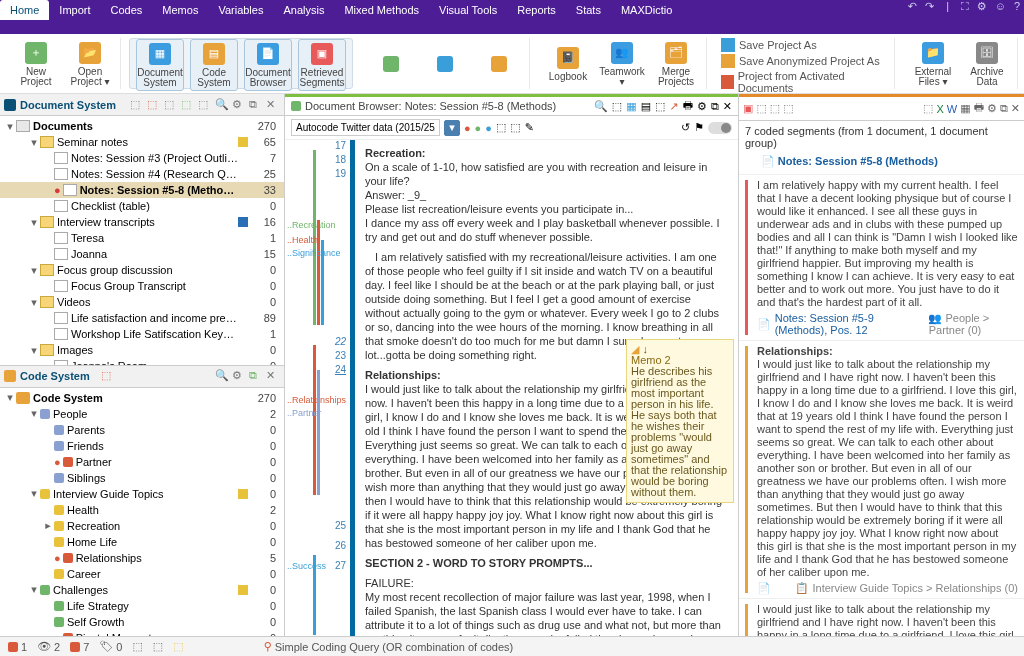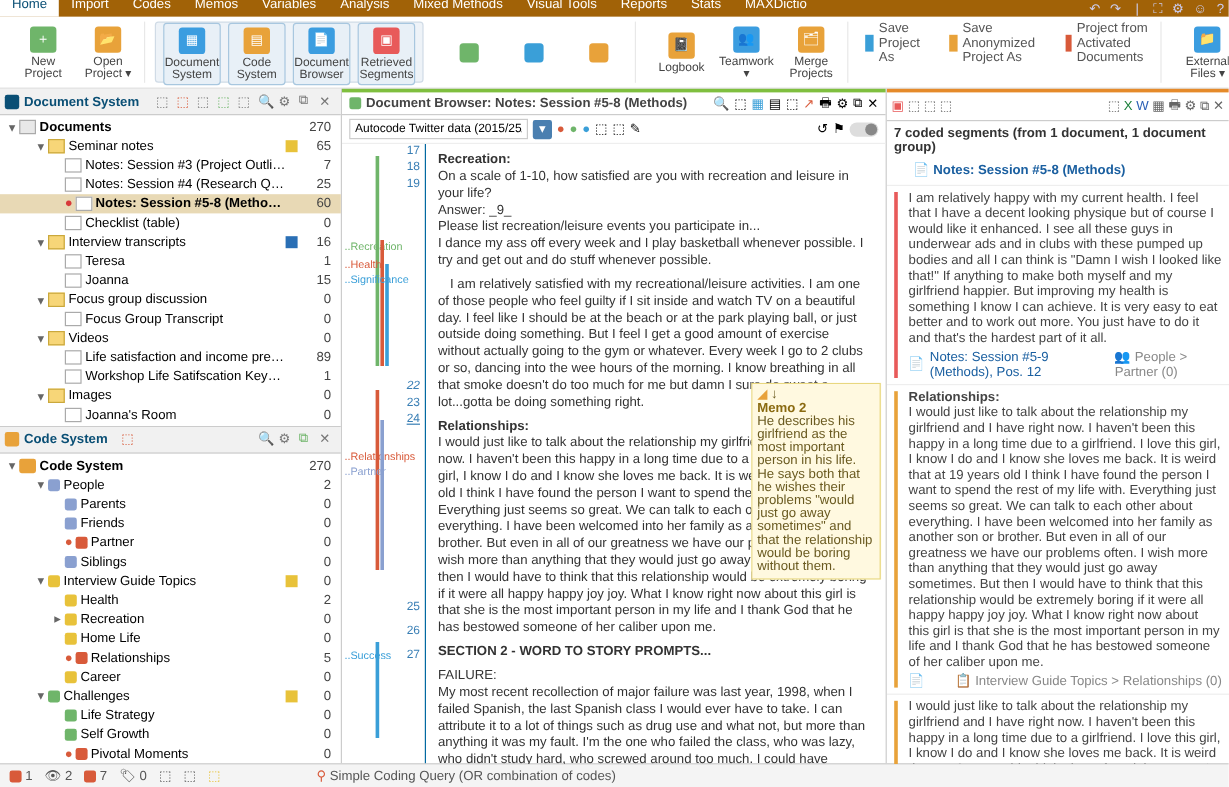--- a/index.html
+++ b/index.html
@@ -1,28 +1,28 @@
 <!DOCTYPE html>
 <html><head>
 <meta charset="utf-8">
 <style>
 * { margin: 0; padding: 0; box-sizing: border-box; font-family: "Segoe UI", Arial, sans-serif; font-size: 11px; }
 body { width: 1024px; height: 656px; overflow: hidden; background: #fff; display: flex; flex-direction: column; }
-.menubar { background: #a16207; color: #fff; display: flex; align-items: flex-end; height: 14px; }
+.menubar { background: #4c1d95; color: #fff; display: flex; align-items: flex-start; height: 34px; }
 .menubar .tab { padding: 4px 10px; cursor: pointer; }
 .menubar .tab.active { background: #fff; color: #0a4f75; border-top-left-radius: 3px; border-top-right-radius: 3px; }
 .menubar .spacer { flex: 1; }
 .menubar .righticons span { margin: 0 4px; color: #cce; display:inline-block;}
 .ribbon { background: #fff; display: flex; align-items: flex-start; height: 60px; border-bottom: 1px solid #ddd; padding: 4px 6px; gap: 8px; }
 .ribbon .group { display: flex; align-items: flex-start; gap: 6px; padding: 0 6px; border-right: 1px solid #e8e8e8; height: 100%; }
 .ribbon .bigbtn { display: flex; flex-direction: column; align-items: center; justify-content: center; width: 48px; height: 52px; cursor: pointer; }
 .ribbon .bigbtn .ico { width: 22px; height: 22px; background: #3b9de0; border-radius: 3px; display:flex; align-items:center; justify-content:center; color:#fff; }
 .ribbon .bigbtn .lbl { text-align: center; line-height: 10px; margin-top: 3px; color: #444; font-size: 10px; }
 .ribbon .bigbtn.selected { background:#e8f0f7; border:1px solid #a8c7df; border-radius:3px; padding:1px;}
-.ribbon .savecol { display:flex; gap:18px; font-size:10px; color:#555;}
+.ribbon .savecol { display:flex; flex-direction:column; gap:2px; font-size:10px; color:#555;}
 .ribbon .savecol div{display:flex; align-items:center; gap:4px;}
 .midrow { flex: 1; display: flex; min-height: 0; }
 .leftcol { width: 285px; display: flex; flex-direction: column; border-right: 1px solid #ccc; }
 .panel { display: flex; flex-direction: column; min-height: 0; }
 .panelhead { display: flex; align-items: center; background: #f1f1f1; border-bottom: 1px solid #ccc; height: 22px; padding: 0 4px; gap: 3px; }
 .panelhead .title { font-weight: bold; color: #0a4f75; flex: 1; display:flex; align-items:center; gap:4px;}
 .panelhead .title .icosq{width:12px;height:12px;background:#0a4f75;border-radius:2px;}
 .panelhead .tico { width: 14px; height: 14px; display:inline-block; color:#777; cursor:pointer;}
 .tree { flex: 1; overflow: auto; padding: 2px 0; }
 .row { display: flex; align-items: center; height: 16px; padding: 0 4px; }
@@ -32,39 +32,39 @@
 .folder-ico{background:#f7d678;border:1px solid #caa83c;}
 .text-ico{background:#fff;border:1px solid #aaa;}
 .row .lbl { flex: 1; white-space: nowrap; overflow: hidden; text-overflow: ellipsis; }
 .row .badge { width: 10px; height: 10px; margin-right: 4px; }
 .row .cnt { width: 28px; text-align: right; color: #444; padding-right: 4px; }
 .row.selected { background: #e8d9b5; }
 .row.bold .lbl{ font-weight:bold;}
 .codecolor{width:10px;height:10px;border-radius:2px;margin-right:3px;}
 .centercol { flex: 1; display: flex; flex-direction: column; border-right:1px solid #ccc; min-width:0;}
 .dbrowserhead { display:flex; align-items:center; gap:4px; height:22px; padding:0 6px; border-bottom:1px solid #ccc; border-top:3px solid #7fbf3f;}
-.dbrowserhead .ttl{font-weight:bold; color:#444; flex:1; display:flex; align-items:center; gap:4px; white-space:nowrap; overflow:hidden;}
+.dbrowserhead .ttl{font-weight:normal; color:#444; flex:1; display:flex; align-items:center; gap:4px; white-space:nowrap; overflow:hidden;}
 .autocoderow{display:flex; align-items:center; gap:4px; padding:3px 6px; border-bottom:1px solid #eee;}
 .autocoderow .acinput{flex:1; max-width:180px; border:1px solid #ccc; padding:2px 4px; font-size:10px;}
 .acbtn{width:16px;height:16px;border:1px solid #4a7fb0;background:#4a7fb0;border-radius:2px;color:#fff;display:flex;align-items:center;justify-content:center;}
 .dbody{flex:1; display:flex; min-height:0;}
-.gutter{width:70px; border-right:1px solid #0369a1; position:relative; overflow:hidden;}
+.gutter{width:70px; border-right:5px solid #0369a1; position:relative; overflow:hidden;}
 .gutter .bar{position:absolute; width:3px; left:28px;}
 .para-n{position:absolute; right:4px; color:#3a7fb5; font-size:10px;}
 .codelabel{position:absolute; font-size:9px; left:2px; white-space:nowrap;}
 .textarea{flex:1; padding:6px 10px; overflow:auto; color:#333; line-height:14px;}
 .textarea p{margin-bottom:6px;}
 .textarea b{font-weight:bold;}
 .memo-float{position:absolute; right:4px; top:245px; width:108px; background:#fff9e0; border:1px solid #e8d77f; padding:4px; font-size:9px; color:#6a5a20; line-height:11px;}
-.memo-float .mtitle{font-weight:bold; color:#8a6a10;}
+.memo-float .mtitle{font-weight:normal; color:#8a6a10;}
 .rightcol{width:285px; display:flex; flex-direction:column;}
 .rc-head{display:flex; align-items:center; gap:3px; padding:2px 4px; border-bottom:1px solid #ccc; border-top:3px solid #e58a2a;}
 .rc-head .sp{flex:1;}
 .rc-head span{color:#666;}
-.rc-title{padding:4px 6px; font-weight:bold; color:#333;}
+.rc-title{padding:4px 6px; font-weight:normal; color:#333;}
 .rc-sub{padding:2px 6px 6px 22px; color:#1a5fa0; font-weight:bold; border-bottom:1px solid #eee;}
 .segment{padding:4px 6px 4px 18px; font-size:10px; color:#444; line-height:12px; border-bottom:1px solid #eee; position:relative;}
 .segbar{position:absolute; left:6px; top:5px; bottom:5px; width:3px;}
 .segfoot{display:flex; align-items:center; gap:4px; font-size:9px; color:#1a5fa0; margin-top:3px;}
 .segfoot .sf-right{margin-left:auto; color:#888;}
 .statusbar{height:20px; background:#f4f4f4; border-top:1px solid #ccc; display:flex; align-items:center; gap:10px; padding:0 8px; font-size:10px; color:#555;}
 .statusbar .pill{display:flex;align-items:center;gap:3px;}
 .sqc{width:10px;height:10px;border-radius:2px;}
 .toolico{width:14px;height:14px;display:inline-block;}
 </style>
@@ -229,21 +229,21 @@
             <span class="badge"></span>
             <span class="cnt">25</span>
           </div>
           <div class="row selected bold">
             <span style="width:38px"></span>
             <span class="tw"></span>
             <span style="color:#d83a3a;margin-right:2px">●</span>
             <span class="ico text-ico"></span>
             <span class="lbl">Notes: Session #5-8 (Methods)</span>
             <span class="badge"></span>
-            <span class="cnt">60</span>
+            <span class="cnt">33</span>
           </div>
           <div class="row">
             <span style="width:38px"></span>
             <span class="tw"></span>
             <span class="ico text-ico"></span>
             <span class="lbl">Checklist (table)</span>
             <span class="badge"></span>
             <span class="cnt">0</span>
           </div>
           <div class="row">

